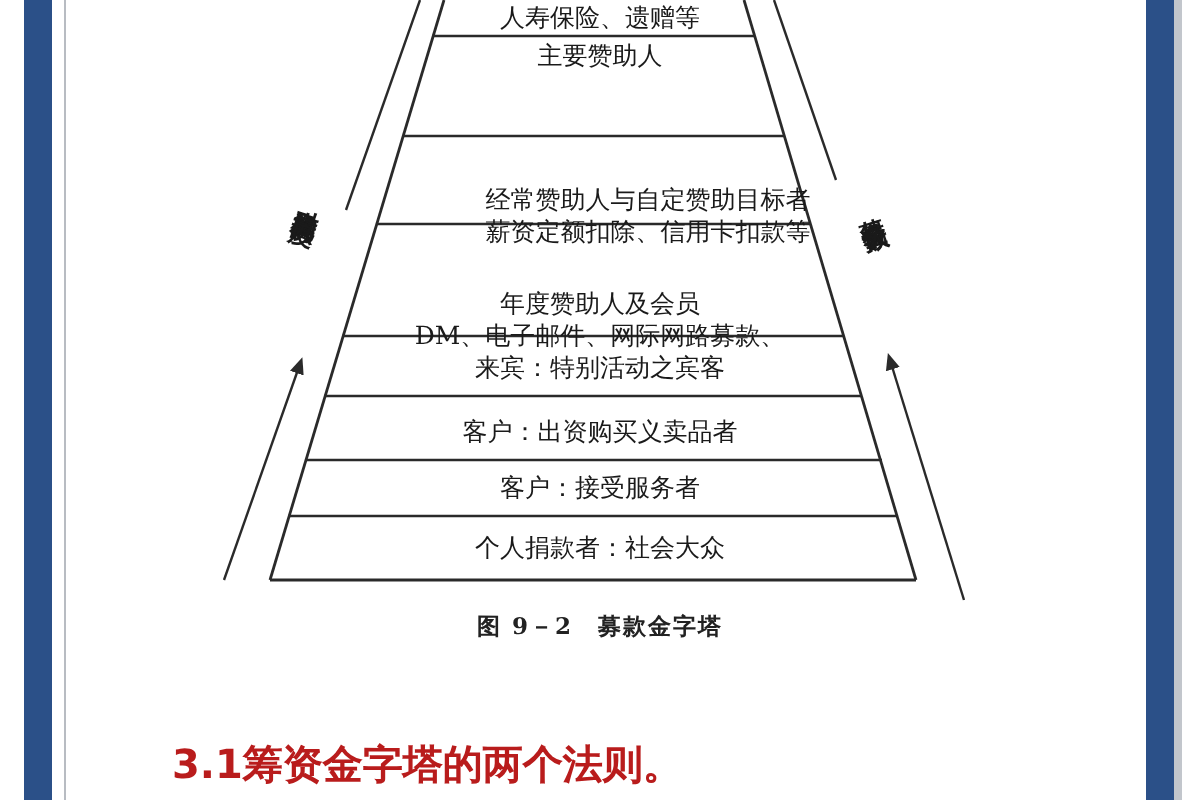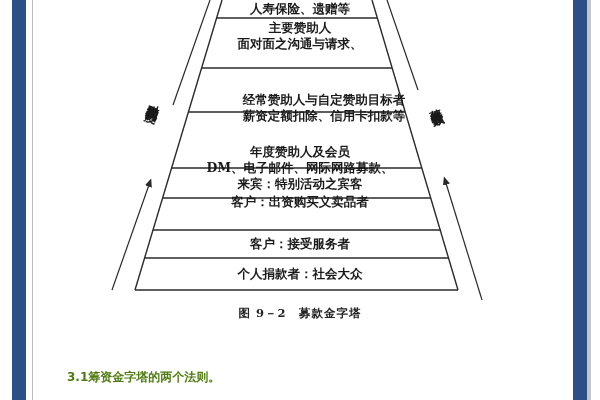--- a/index.html
+++ b/index.html
@@ -15,34 +15,34 @@
     }
     .border-right {
       position:absolute; left:573px; top:0; width:14px; height:400px; background:#2b5088;
     }
     .border-right-inner {
       position:absolute; left:587px; top:0; width:4px; height:400px; background:#c2c6cc;
     }
     svg.pyr { position:absolute; left:0; top:0; }
     .tier-text {
       position:absolute; left:0; width:600px; text-align:center;
-      font-size:12.5px; line-height:15.5px; color:#1a1a1a; font-weight:bold;
+      font-size:12.5px; line-height:15.5px; color:#1a1a1a; font-weight:normal;
     }
     .tier-text span { display:block; }
     .side-label {
       position:absolute; writing-mode: vertical-rl; font-size:12.5px; color:#1a1a1a;
       font-weight:bold; letter-spacing:1px;
     }
     .caption {
       position:absolute; left:0; width:600px; top:306px; text-align:center;
       font-size:11.5px; color:#222; font-weight:bold; letter-spacing:1px;
     }
     .heading {
-      position:absolute; left:67px; top:369px; font-family:"DejaVu Sans", sans-serif;
-      font-size:12px; font-weight:bold; color:#4d7c0f;
+      position:absolute; left:86px; top:369px; font-family:"DejaVu Sans", sans-serif;
+      font-size:20px; font-weight:bold; color:#b91c1c;
     }
   </style>
 </head>
 <body>
 
 <div class="border-left"></div>
 <div class="border-left-inner"></div>
 <div class="border-right"></div>
 <div class="border-right-inner"></div>
 
@@ -72,34 +72,33 @@
   <line x1="387" y1="0" x2="418" y2="90" stroke="#2a2a2a" stroke-width="1.2"></line>
 
   <line x1="482" y1="300" x2="445" y2="180" stroke="#2a2a2a" stroke-width="1.2" marker-end="url(#ah)"></line>
 </svg>
 
 <div class="tier-text" style="top:1px;">
   <span>人寿保险、遗赠等</span>
 </div>
 <div class="tier-text" style="top:20px;">
   <span>主要赞助人</span>
-  <span>面对面之沟通与请求、</span>
 </div>
 <div class="tier-text" style="top:92px;padding-left:24px;">
   <span>经常赞助人与自定赞助目标者</span>
   <span>薪资定额扣除、信用卡扣款等</span>
 </div>
 <div class="tier-text" style="top:116px;margin-top:28px;">
   <span>年度赞助人及会员</span>
   <span>DM、电子邮件、网际网路募款、</span>
 </div>
 <div class="tier-text" style="top:176px;">
   <span>来宾：特别活动之宾客</span>
 </div>
-<div class="tier-text" style="top:194px;">
+<div class="tier-text" style="top:208px;">
   <span>客户：出资购买义卖品者</span>
 </div>
 <div class="tier-text" style="top:236px;">
   <span>客户：接受服务者</span>
 </div>
 <div class="tier-text" style="top:266px;">
   <span>个人捐款者：社会大众</span>
 </div>
 
 <div class="side-label" style="left:148px; top:95px; transform:rotate(18deg);">对贵机构认同度</div>

